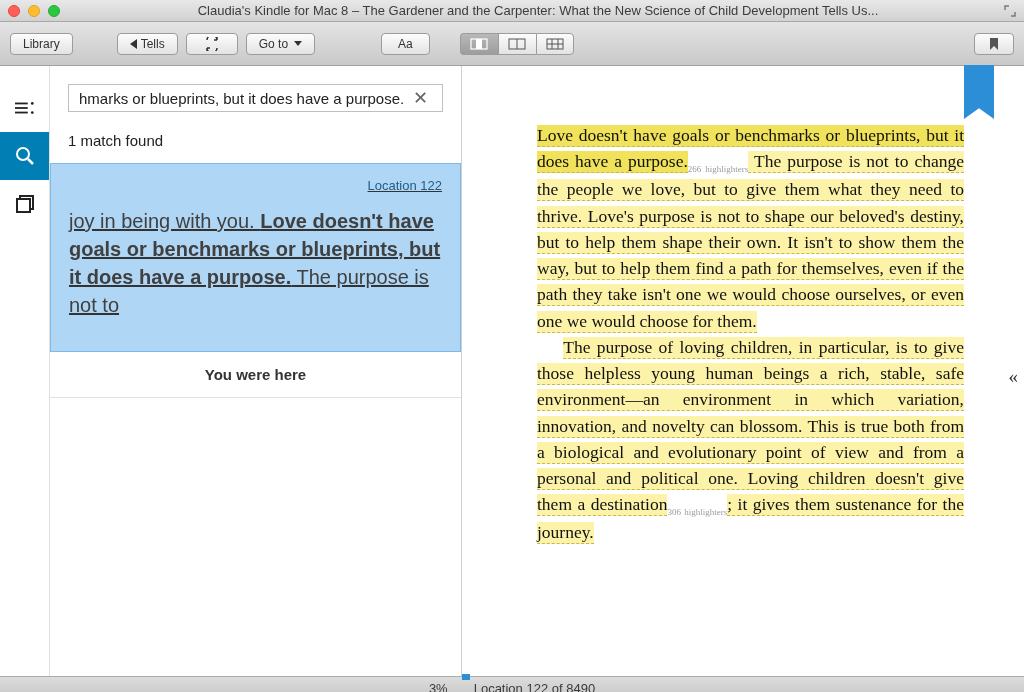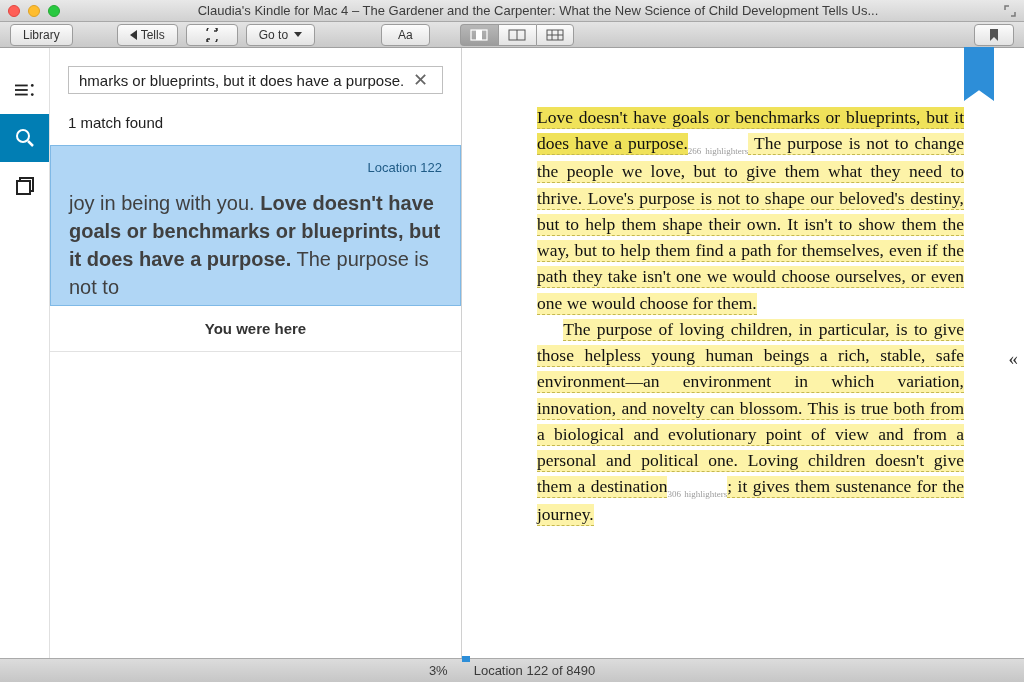--- a/index.html
+++ b/index.html
@@ -24,21 +24,21 @@
     }
     .traffic-lights { display: flex; gap: 8px; margin-right: 12px; }
     .tlight { width: 12px; height: 12px; border-radius: 50%; }
     .tl-red { background: #ff5f57; border: .5px solid #e24640; }
     .tl-yellow { background: #ffbd2e; border: .5px solid #dfa225; }
     .tl-green { background: #28c940; border: .5px solid #26a934; }
     .title-text { flex: 1; text-align: center; font-size: 13px; color: #3c3c3c; overflow:hidden; text-overflow:ellipsis; white-space:nowrap; padding: 0 20px;}
     .fs-icon { width:12px; height:12px; color:#7a7a7a; }
     
     .toolbar {
-      height: 26px;
+      height: 44px;
       background: linear-gradient(#e4e4e4, #c9c9c9);
       border-bottom: 1px solid #a0a0a0;
       display: flex;
       align-items: center;
       padding: 0 10px;
       gap: 8px;
     }
     .tbtn {
       height: 22px;
       padding: 0 12px;
@@ -113,21 +113,22 @@
     }
     .searchbox input {
       border:none; outline:none; flex:1;
       font-size:15px; color:#222;
     }
     .clear-x { font-size:18px; color:#666; cursor:pointer; padding:0 4px; }
     .match-row { padding: 8px 18px 14px 18px; font-size:15px; color:#222; }
     .result-card {
       background:#b0d6f5;
       border:1px solid #7fb9e6;
-      padding: 10px 18px 4px 18px;
+      padding: 10px 18px 32px 18px;
+      text-decoration: underline;
     }
     .result-loc { text-align:right; font-size:13px; color:#1f5b86; padding:4px 0 14px 0; }
     .result-text { font-size:20px; color:#404040; line-height:1.4; }
     .result-text b { font-weight:700; }
     .you-were-here {
       text-align:center; font-size:15px; font-weight:700;
       padding:14px 0; border-bottom:1px solid #e2e2e2;
     }
     
     .reader { flex:1; position:relative; background:#fff; }
@@ -180,21 +181,21 @@
   </style>
 </head>
 <body>
 
 <div class="titlebar">
   <div class="traffic-lights">
     <div class="tlight tl-red"></div>
     <div class="tlight tl-yellow"></div>
     <div class="tlight tl-green"></div>
   </div>
-  <div class="title-text">Claudia's Kindle for Mac 4 – The Gardener and the Carpenter: What the New Science of Child Development Tells Us...</div>
+  <div class="title-text">Claudia's Kindle for Mac 8 – The Gardener and the Carpenter: What the New Science of Child Development Tells Us...</div>
   <span class="fs-icon">
     <svg viewBox="0 0 12 12">
         <path d="M1 5 L1 1 L5 1 M7 11 L11 11 L11 7" stroke="#7a7a7a" stroke-width="1.5" fill="none"></path>
       </svg>
   </span>
 </div>
 
 <div class="toolbar">
   <button class="tbtn">
       <span>Library</span>

